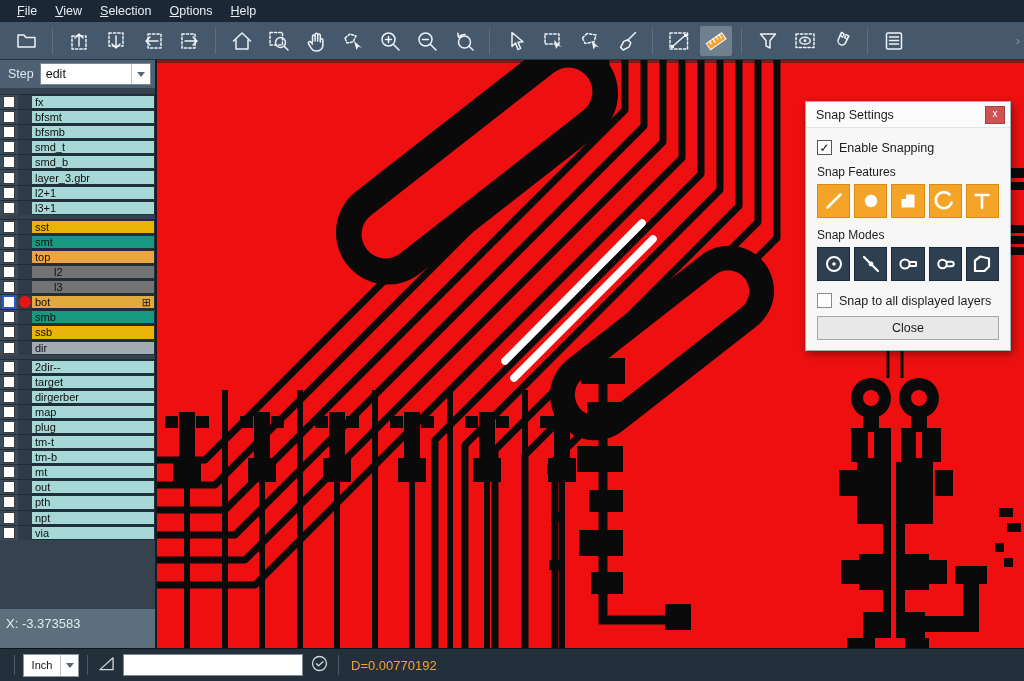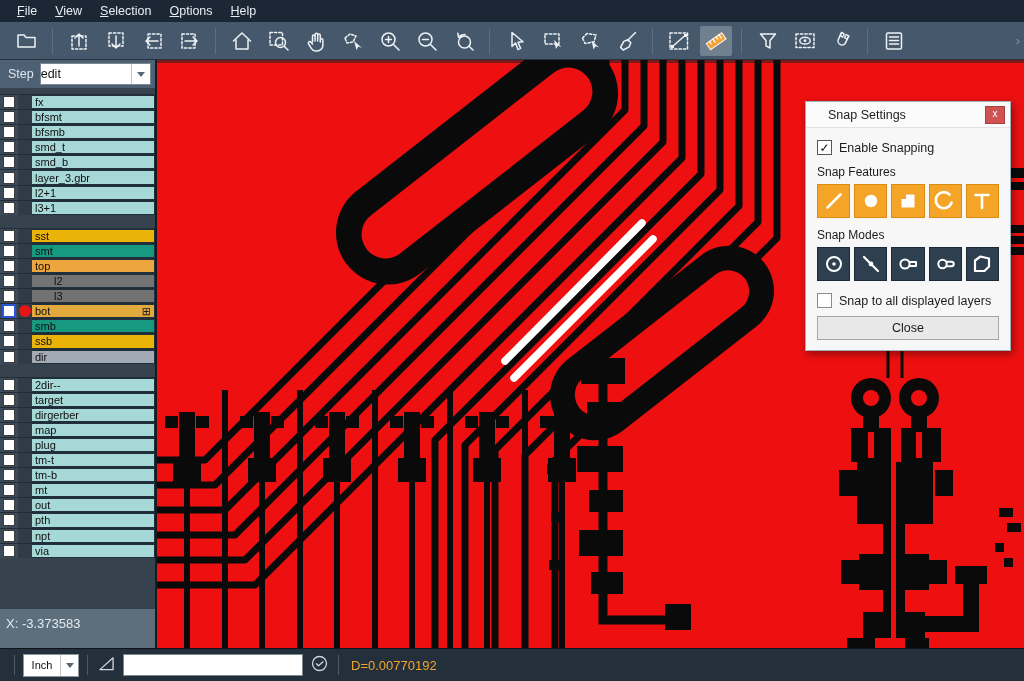--- a/index.html
+++ b/index.html
@@ -22,27 +22,27 @@
   .tbtn.active{background:#70808f;}
   .tsep{width:1px;height:26px;background:#5d6e7e;margin:0 7px;flex:0 0 auto;}
   .toverflow{color:#8496a5;font-size:13px;margin-left:auto;margin-right:4px;}
   
   .sidebar{position:absolute;left:0;top:60px;width:157px;height:588px;background:#36434f;
            border-right:2px solid #141c24;box-sizing:border-box;}
   .steprow{height:28px;background:#4e6174;display:flex;align-items:center;padding:0 4px;justify-content:space-between;}
   .steplabel{color:#dfe7ee;font-size:12.5px;margin:0 6px 0 4px;}
   .stepselect{flex:1;height:20px;background:#fff;border:1px solid #7d8892;display:flex;
               align-items:center;font-size:12.5px;color:#111;}
-  .stepselect .val{flex:1;}
+  .stepselect .val{flex:1;padding-left:5px;}
   .steparrow{width:18px;height:100%;border-left:1px solid #c2c8cd;display:flex;align-items:center;
              justify-content:center;}
   .caret{width:0;height:0;border-left:4px solid transparent;border-right:4px solid transparent;
          border-top:5px solid #5a6670;}
   .layerlist{margin-top:6px;}
-  .lgroup{margin-bottom:13px;}
+  .lgroup{margin-bottom:4px;}
   .lrow{height:14.1px;display:flex;align-items:stretch;border-top:1px solid #222c36;}
   .cbcell{width:18px;background:#3c4b59;display:flex;align-items:center;justify-content:center;flex:0 0 auto;}
   .cb{width:10px;height:10px;background:#fff;border:1.5px solid #3c3c3c;}
   .cb.sel{border:2px solid #2b55d8;}
   .dotcell{width:14px;background:#2f3c48;display:flex;align-items:center;justify-content:center;flex:0 0 auto;}
   .reddot{width:12px;height:12px;border-radius:50%;background:#e61414;}
   .namecell{flex:1;font-size:11px;color:#101010;display:flex;align-items:center;
             padding:0 3px;border:1px solid #20303c;border-left:none;box-sizing:border-box;}
   .namecell .nm{flex:1;white-space:nowrap;overflow:hidden;}
   .badge{font-size:11px;color:#222;line-height:1;}
@@ -55,21 +55,21 @@
   .c-gray{background:#a2abb4;}
   .coords{position:absolute;left:0;bottom:0;width:100%;height:39px;background:#5d6f7d;
           color:#e2eaf0;font-size:13px;padding:5px 0 0 6px;box-sizing:border-box;line-height:19px;}
   
   .canvas{position:absolute;left:157px;top:60px;width:867px;height:588px;background:#ee1010;}
   .canvas svg{display:block;}
   
   .dialog{position:absolute;left:805px;top:101px;width:206px;background:#f7f7f7;
           border:1px solid #9fb0bd;box-shadow:2px 3px 8px rgba(0,0,0,.4);z-index:5;
           box-sizing:border-box;}
-  .dtitle{height:25px;display:flex;align-items:center;padding-left:22px;background:#fbfbfb;
+  .dtitle{height:25px;display:flex;align-items:center;padding-left:10px;background:#fbfbfb;
           border-bottom:1px solid #e3e3e3;gap:28px;}
   .dtitle .t{flex:1;font-size:12.5px;color:#1c1c1c;}
   .dclose{width:18px;height:16px;background:#cf5353;border:1px solid #a83f3f;color:#fff;
           font-size:10px;line-height:14px;text-align:center;margin-right:5px;}
   .dbody{padding:9px 11px 10px 11px;}
   .chkrow{display:flex;align-items:center;margin:3px 0 2px 0;}
   .chk{width:13px;height:13px;background:#fff;border:1.5px solid #555;display:flex;
        align-items:center;justify-content:center;font-size:12px;color:#111;line-height:1;}
   .chk.empty{border:1.5px solid #8a8a8a;}
   .chklabel{font-size:12.5px;color:#1c1c1c;margin-left:7px;}

